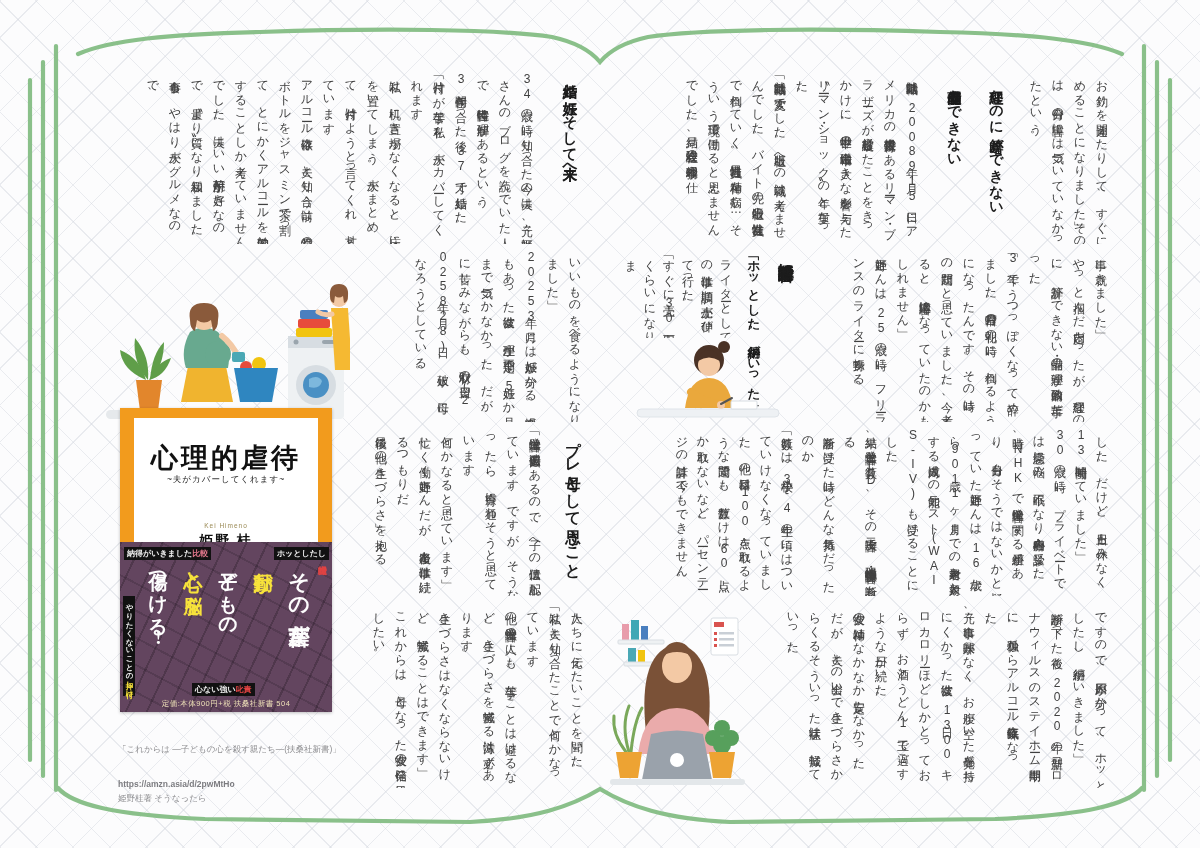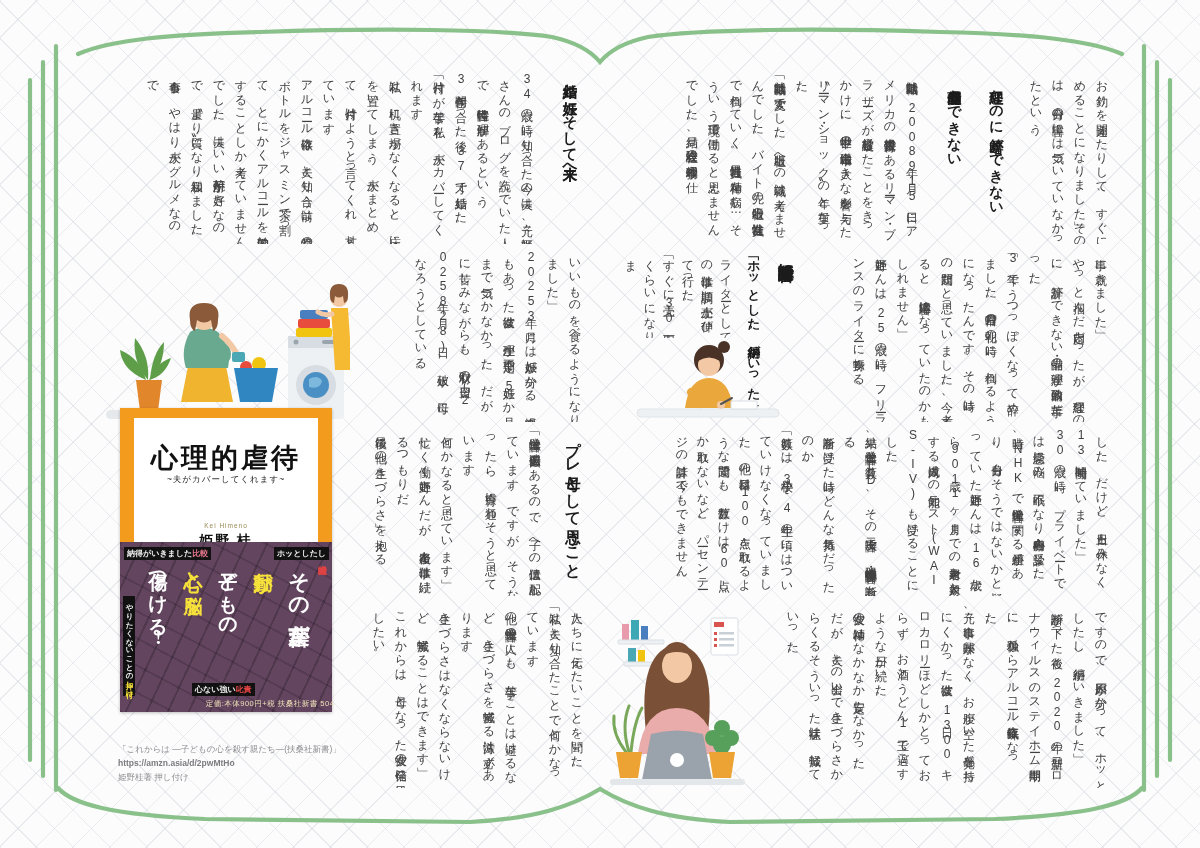--- a/index.html
+++ b/index.html
@@ -42,24 +42,24 @@
   .cover-label{position:absolute;background:#111;color:#f2f2f2;font-size:8px;font-weight:700;padding:1px 3px;white-space:nowrap;}
   .em-pink{color:#e77a8f;} .em-yellow{color:#f7e23b;} .em-red{color:#e04343;}
   .cover-label-vert{position:absolute;writing-mode:vertical-rl;text-orientation:upright;background:#111;color:#f2f2f2;font-size:7.5px;font-weight:700;padding:3px 1px;}
   .fuufu{position:absolute;writing-mode:vertical-rl;text-orientation:upright;color:#e04343;font-size:8.5px;font-weight:700;right:3px;top:17px;}
   .cover-catch{position:absolute;top:16px;right:16px;width:182px;height:132px;
     writing-mode:vertical-rl;text-orientation:upright;line-height:35px;font-weight:700;
     font-family:"Liberation Serif","DejaVu Serif",serif;}
   .cover-catch p{margin:0;white-space:nowrap;font-size:19px;letter-spacing:1px;}
   .cover-catch p.big{font-size:21px;}
   .c-white{color:#fdfdfd;} .c-yellow{color:#f7e23b;}
-  .cover-price{position:absolute;left:0;bottom:3px;width:212px;text-align:center;font-size:7.5px;color:#eee0b8;letter-spacing:.5px;padding-left:44px;}
+  .cover-price{position:absolute;left:0;bottom:3px;width:212px;text-align:center;font-size:7.5px;color:#eee0b8;letter-spacing:.5px;}
   
   #book-caption{left:118px;top:742px;width:256px;font-size:8.5px;color:#8d8d90;line-height:1.65;}
-  #book-caption .cap-url{font-weight:700;color:#7c7c80;}
+  #book-caption .cap-url{font-weight:700;color:#7c7c80;margin-top:21px;}
   svg{display:block;}
 </style>
 </head>
 <body>
 
 <div id="canvas">
 
   <svg class="abs" style="left:0;top:0;" width="1200" height="848" viewBox="0 0 1200 848" fill="none" stroke="#8ac08a" stroke-width="4.2" stroke-linecap="round">
     <path d="M78 54 C110 40 170 34 260 32 C380 28 500 29 552 37 C575 42 590 50 600 62 C610 50 625 42 648 37 C700 29 820 28 940 32 C1030 34 1090 40 1122 54"></path>
     <path d="M58 788 C72 804 112 815 205 819 L470 822 C535 819 572 806 600 789 C628 806 665 819 730 822 L995 819 C1088 815 1128 804 1142 788"></path>
@@ -289,16 +289,16 @@
       <div class="cover-label" style="left:72px;bottom:16px;">
         <span>心ない強い</span><span class="em-red">叱責</span>
       </div>
       <div class="cover-price">定価:本体900円+税 扶桑社新書 504</div>
     </div>
   </div>
 
   <div class="abs" id="book-caption">
     <div>「これからは ―子どもの心を殺す親たち―(扶桑社新書)」</div>
     <div class="cap-url">https://amzn.asia/d/2pwMtHo</div>
-    <div>姫野桂著 押し付け</div>
+    <div>姫野桂著 そうなったら</div>
   </div>
 
 </div>
 
 </body></html>

